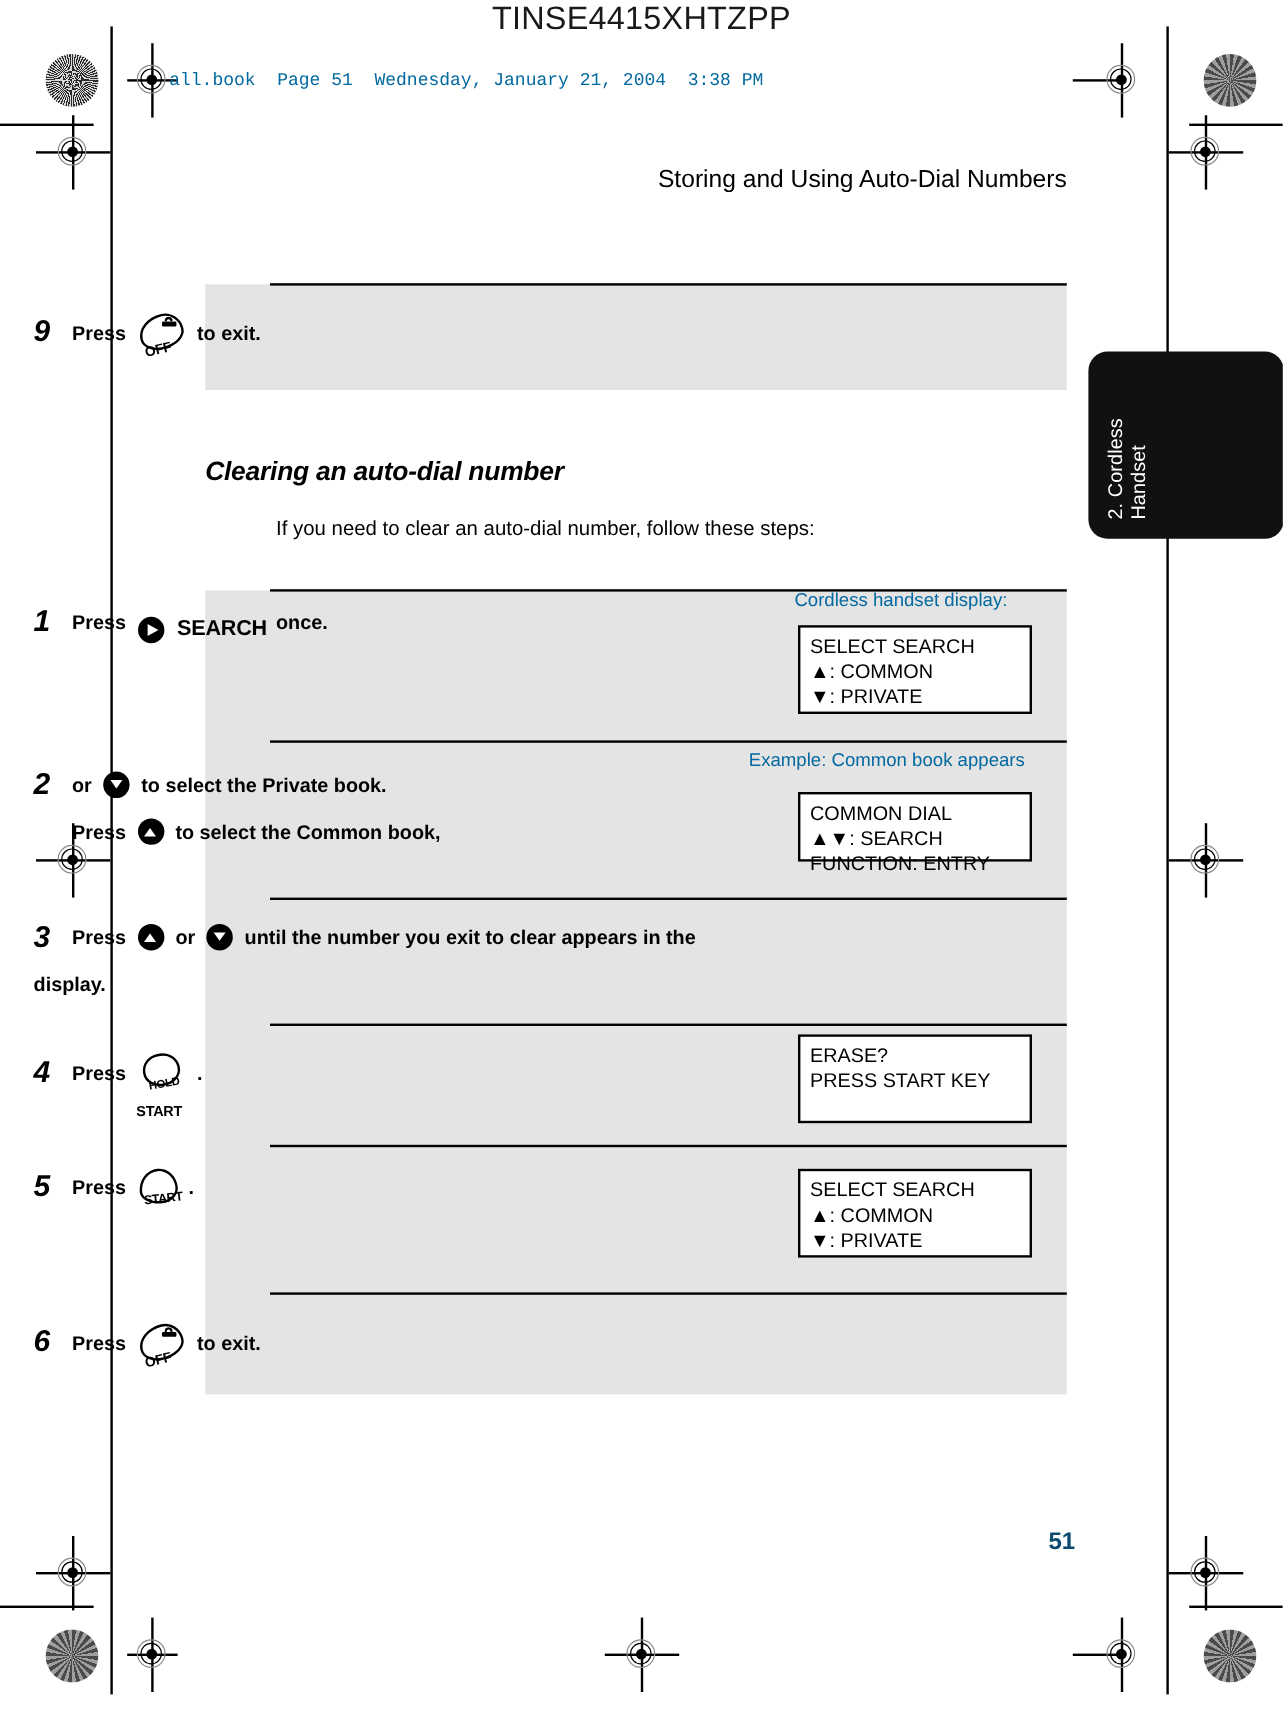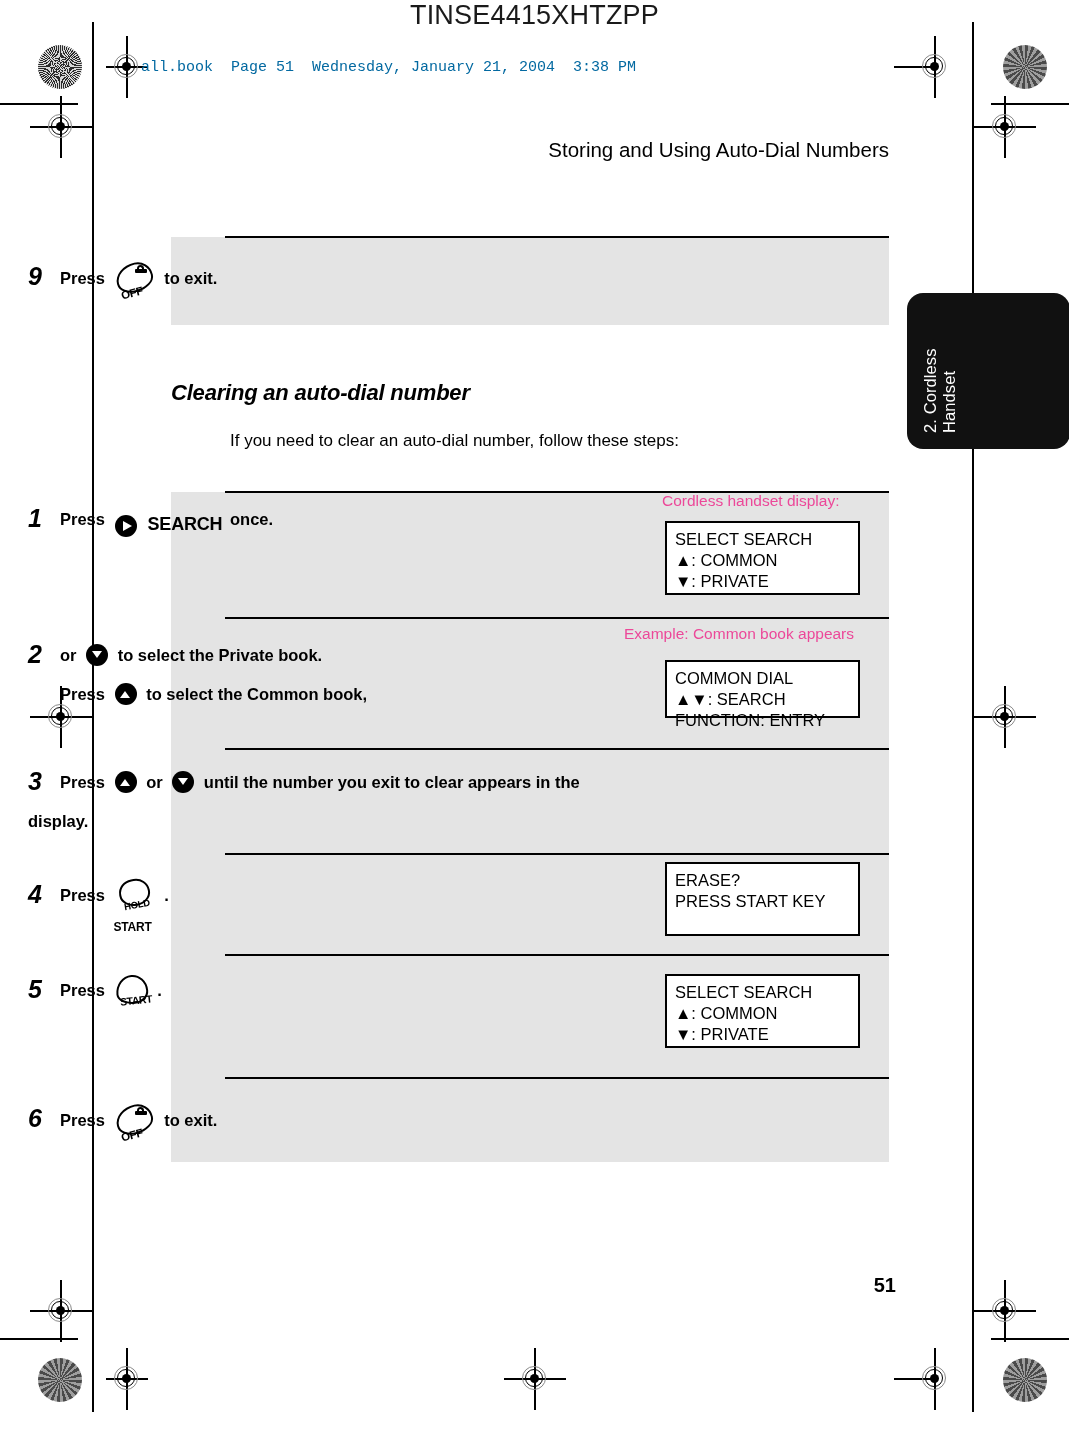--- a/index.html
+++ b/index.html
@@ -341,41 +341,41 @@
     font-size: 10.5px;
     font-weight: bold;
     letter-spacing: -0.4px;
     transform: rotate(-6deg);
   }
 
   
   .disp-caption {
     position: absolute;
     font-size: 15.5px;
-    color: #ec4899;
+    color: #0369a1;
     white-space: nowrap;
   }
   .disp-box {
     position: absolute;
     background: #ffffff;
     border: 2.4px solid #000;
     box-sizing: border-box;
     padding: 6px 8px 0 8px;
     font-size: 16.5px;
     line-height: 21px;
     color: #000;
     white-space: pre-line;
   }
 
   .page-num {
     position: absolute;
     right: 173px; top: 1274px;
     font-size: 20px;
     font-weight: bold;
-    color: #000000;
+    color: #0c4a6e;
   }
 </style>
 </head>
 <body>
 
 <div class="starburst" style="left:38px; top:45px;"></div>
 <div class="starburst b" style="left:1003px; top:45px;"></div>
 <div class="starburst b" style="left:38px; top:1358px;"></div>
 <div class="starburst b" style="left:1003px; top:1358px;"></div>
 

